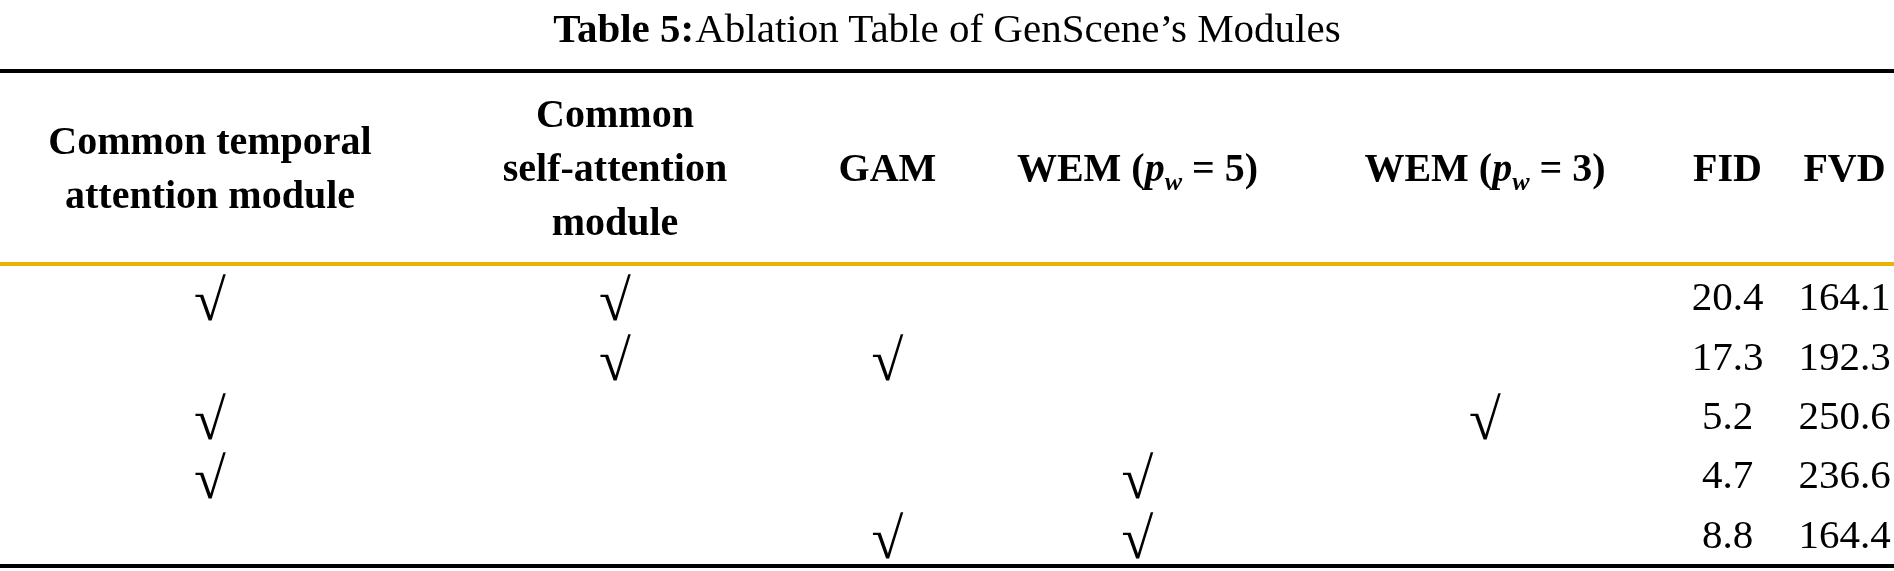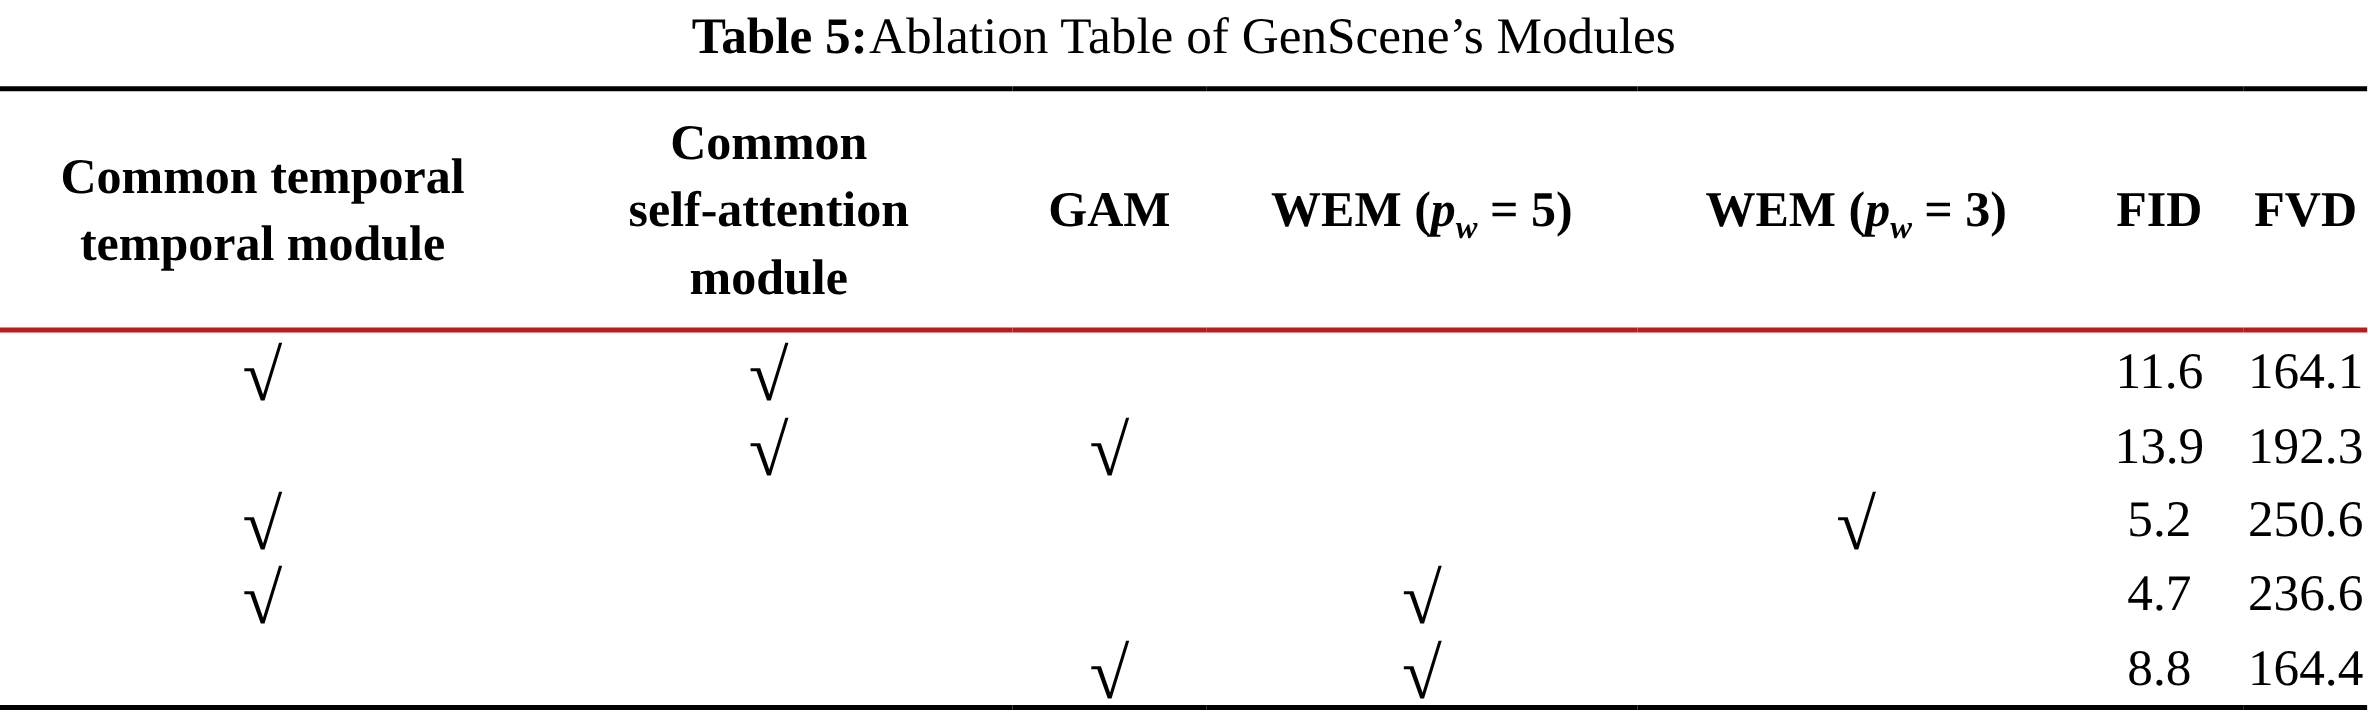--- a/index.html
+++ b/index.html
@@ -35,21 +35,21 @@
     top: 69px;
     left: 0;
     width: 1894px;
     height: 499px;
     border-collapse: collapse;
     table-layout: fixed;
     border-top: 4px solid #000000;
     border-bottom: 4px solid #000000;
   }
   thead tr {
-    border-bottom: 4px solid #b91c1c;
+    border-bottom: 4px solid #eab308;
   }
   th {
     height: 189px;
     padding: 0;
     font-weight: bold;
     font-size: 40px;
     line-height: 54px;
     text-align: center;
     vertical-align: middle;
     white-space: nowrap;
@@ -96,21 +96,21 @@
       <col style="width:155px">
       <col style="width:345px">
       <col style="width:350px">
       <col style="width:135px">
       <col style="width:99px">
     </colgroup>
     <thead>
       <tr>
         <th>
           <span class="hline">Common temporal</span>
-          <span class="hline">temporal module</span>
+          <span class="hline">attention module</span>
         </th>
         <th>
           <span class="hline">Common</span>
           <span class="hline">self-attention</span>
           <span class="hline">module</span>
         </th>
         <th>
           <span>GAM</span>
         </th>
         <th>
@@ -127,30 +127,30 @@
         </th>
       </tr>
     </thead>
     <tbody>
       <tr>
         <td class="check">√</td>
         <td class="check">√</td>
         <td class="check"></td>
         <td class="check"></td>
         <td class="check"></td>
-        <td class="num">11.6</td>
+        <td class="num">20.4</td>
         <td class="num">164.1</td>
       </tr>
       <tr>
         <td class="check"></td>
         <td class="check">√</td>
         <td class="check">√</td>
         <td class="check"></td>
         <td class="check"></td>
-        <td class="num">13.9</td>
+        <td class="num">17.3</td>
         <td class="num">192.3</td>
       </tr>
       <tr>
         <td class="check">√</td>
         <td class="check"></td>
         <td class="check"></td>
         <td class="check"></td>
         <td class="check">√</td>
         <td class="num">5.2</td>
         <td class="num">250.6</td>

